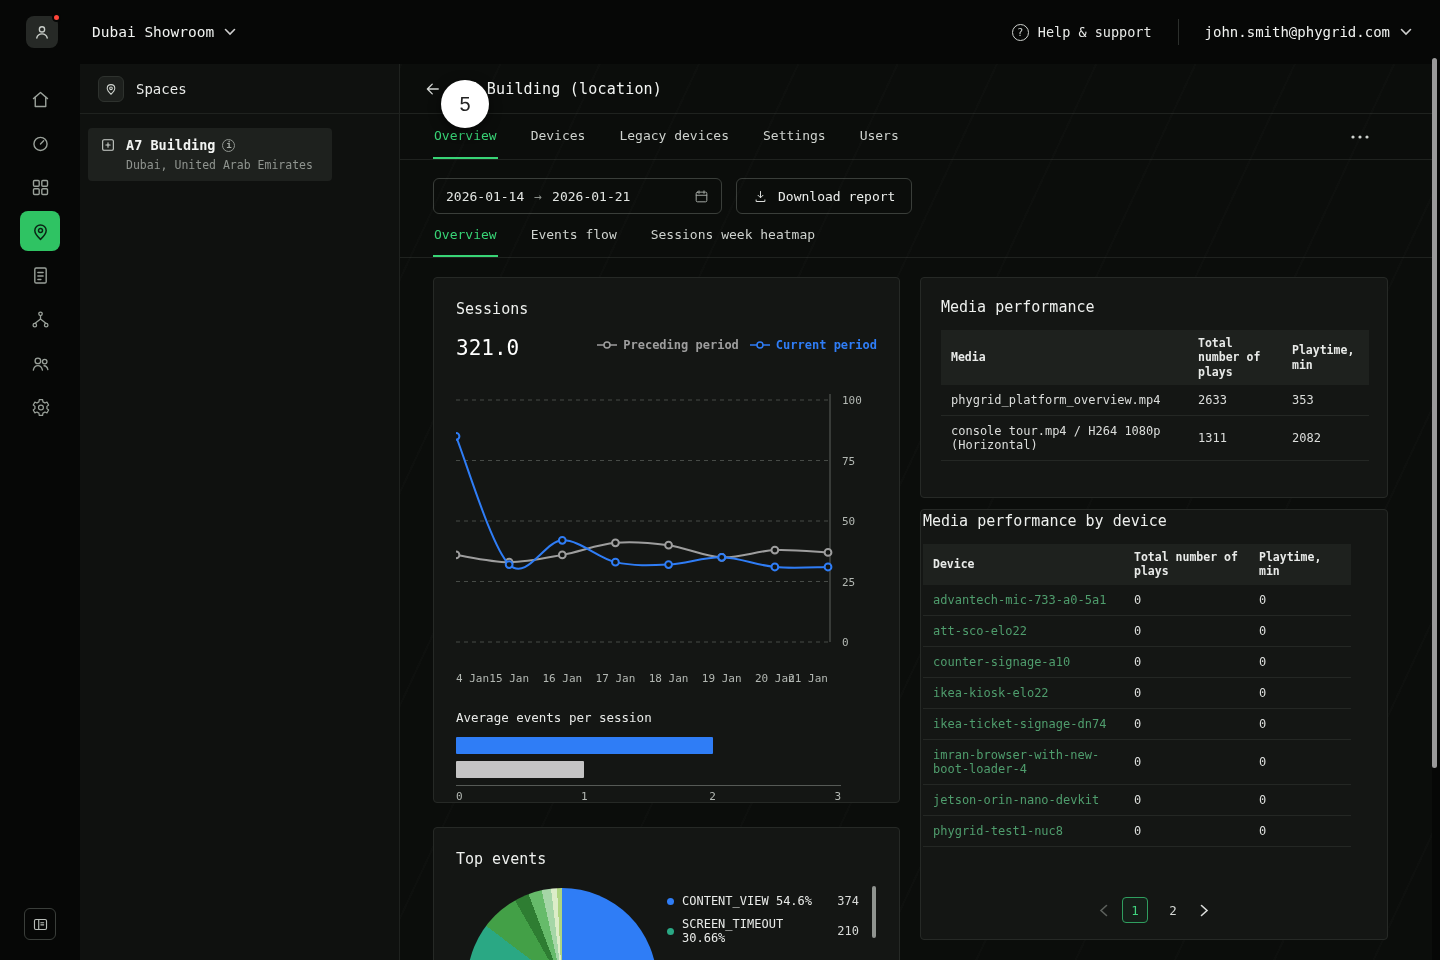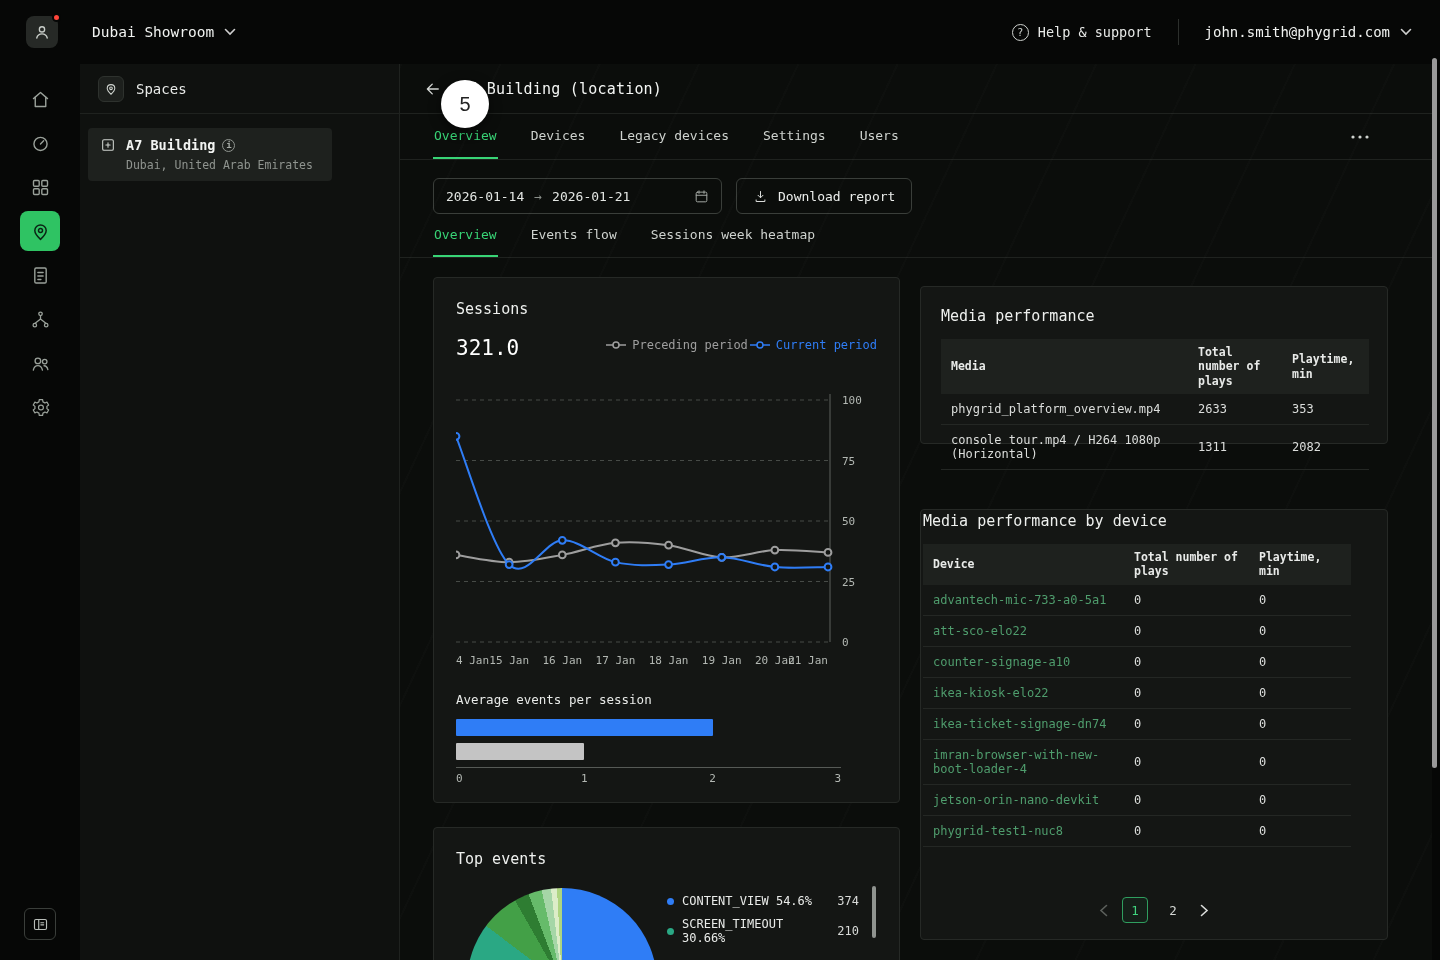--- a/index.html
+++ b/index.html
@@ -84,44 +84,44 @@
   .download{display:flex;align-items:center;gap:10px;padding:0 16px;border:1px solid #3a3e3a;border-radius:6px;
     background:transparent;color:#eceeec;font-size:13px;cursor:pointer;}
   .download svg{stroke:#dadcda;}
 
   
   .card{position:absolute;background:var(--card);border:1px solid var(--border);border-radius:4px;}
   .card-title{font-size:15px;color:#eef0ee;font-weight:500;}
 
   .sessions{left:33px;top:213px;width:467px;height:526px;padding:22px;}
   .big-num{font-size:21px;color:#fff;margin-top:18px;font-weight:500;}
-  .legend{position:absolute;right:22px;top:60px;display:flex;gap:2px;}
+  .legend{position:absolute;right:22px;top:60px;display:flex;gap:11px;font-weight:bold;}
   .litem{display:flex;align-items:center;gap:6px;font-size:12px;}
   #sessions-chart{display:block;margin-top:30px;}
   .grid{stroke:#474b47;stroke-dasharray:4 4;stroke-width:1;}
   .axis{stroke:#5d615d;stroke-width:1;}
   .tick{fill:#b3b8b3;font-size:11px;font-family:"DejaVu Sans Mono",monospace;}
-  .xlabels{position:relative;height:16px;width:372px;margin-top:2px;}
+  .xlabels{position:relative;height:16px;width:372px;margin-top:20px;}
   .xlabels span{position:absolute;top:0;font-size:11px;color:#b3b8b3;white-space:nowrap;}
   .avg-title{margin-top:22px;font-size:12.5px;color:#e8eae8;}
   .bars{margin-top:12px;display:flex;flex-direction:column;gap:7px;width:385px;}
   .hbar{height:17px;border-radius:1px;}
   .bar-axis{width:385px;border-top:1px solid #565a56;margin-top:7px;}
   .bar-ticks{position:relative;width:385px;height:16px;margin-top:4px;}
   .bar-ticks span{position:absolute;font-size:11px;color:#b3b8b3;}
 
   .topevents{left:33px;top:763px;width:467px;height:290px;padding:22px;overflow:hidden;}
   .pie{position:absolute;left:33px;top:60px;width:190px;height:190px;border-radius:50%;}
   .events-legend{position:absolute;left:233px;top:66px;right:40px;display:flex;flex-direction:column;gap:9px;}
   .lrow{display:flex;align-items:center;gap:8px;font-size:12px;color:#e9ebe9;}
   .dot{width:7px;height:7px;border-radius:50%;flex:none;}
   .lvalue{margin-left:auto;color:#d8dad8;}
   .mini-scroll{position:absolute;right:23px;top:58px;width:4px;height:52px;background:#8f938f;border-radius:2px;}
 
-  .media{left:520px;top:213px;width:468px;height:158px;padding:20px;margin-top:9px;}
+  .media{left:520px;top:213px;width:468px;height:221px;padding:20px;}
   .bydevice{left:520px;top:445px;width:468px;height:431px;padding:2px;}
   .dtable{width:428px;border-collapse:collapse;table-layout:fixed;margin-top:14px;font-size:12px;}
   .dtable th{background:#1e211e;text-align:left;padding:6px 10px;font-size:11.5px;line-height:1.25;
     color:#e8eae8;vertical-align:middle;font-weight:700;}
   .dtable td{padding:8px 10px;border-bottom:1px solid #242724;color:#dcdedc;vertical-align:middle;
     overflow-wrap:break-word;}
   #media-table th:nth-child(1){width:247px;} #media-table th:nth-child(2){width:94px;} #media-table th:nth-child(3){width:87px;}
   #device-table th:nth-child(1){width:201px;} #device-table th:nth-child(2){width:125px;} #device-table th:nth-child(3){width:102px;}
   td.devlink{color:#4f9d6d;cursor:pointer;}
 

